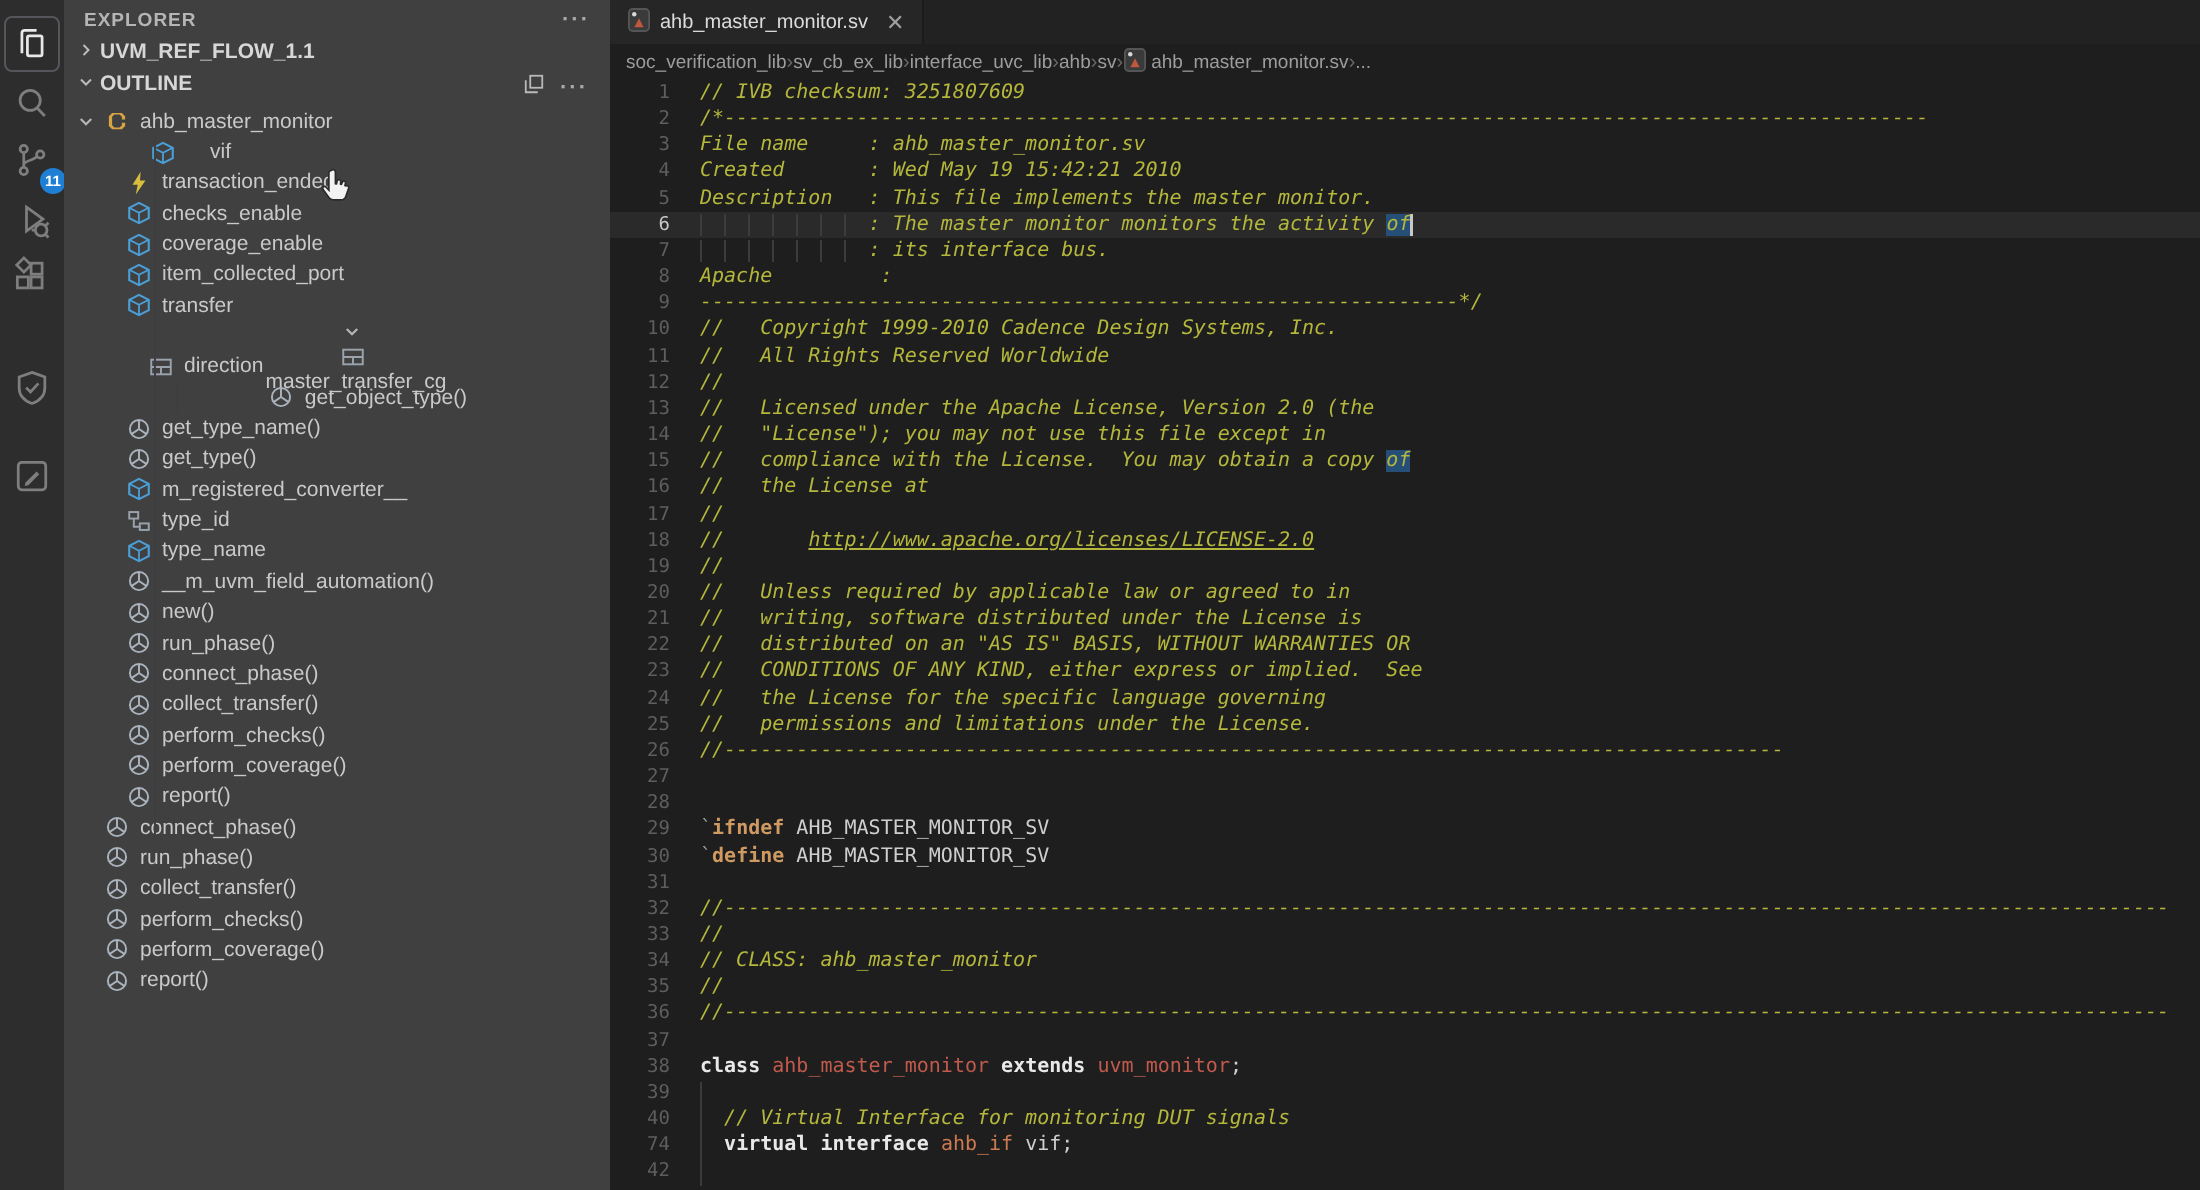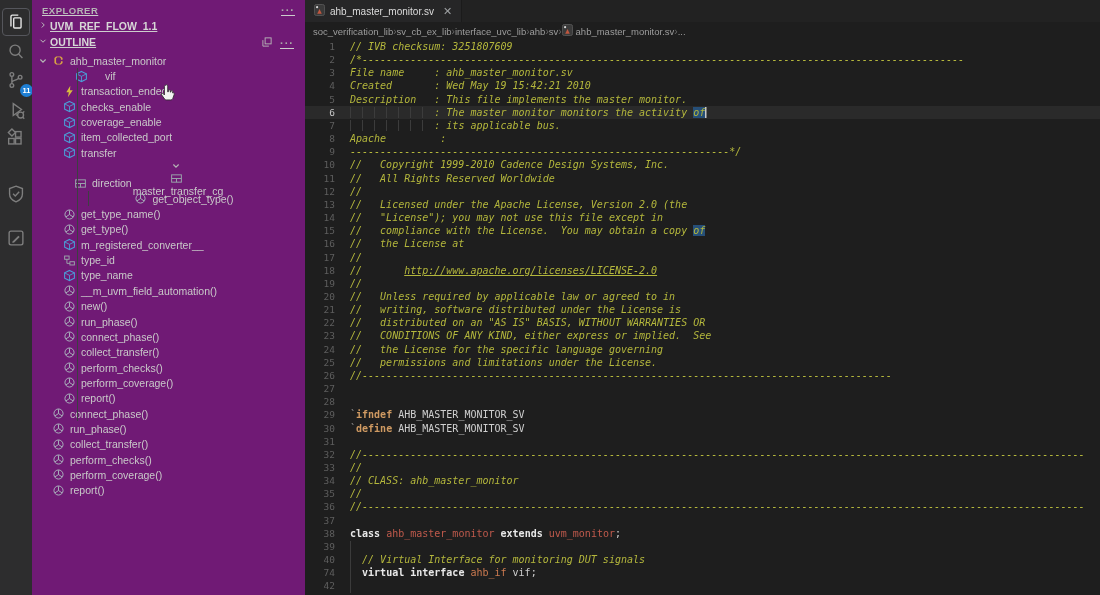--- a/index.html
+++ b/index.html
@@ -10,21 +10,21 @@
   
   .activitybar { position:relative; width:32px; flex:none; background:#2d2d2e; }
   .ab-item { position:absolute; left:2px; width:28px; height:28px; display:flex;
     align-items:center; justify-content:center; color:#7e7e7e; border-radius:4px; }
   .ab-item.active { color:#e8e8e8; border:1px solid #55565c; }
   .ab-badge { position:absolute; right:-3px; bottom:-3px; min-width:13px; height:13px;
     border-radius:7px; background:#1f7fd4; color:#fff; font-size:7.5px; font-weight:bold;
     display:flex; align-items:center; justify-content:center; padding:0 2px; }
 
   
-  .sidebar { position:relative; width:273px; flex:none; background:#701a75; color:#cccccc;text-decoration:underline; }
+  .sidebar { position:relative; width:273px; flex:none; background:#404040; color:#cccccc; }
   .sb-head { height:20px; display:flex; align-items:center; padding:0 10px;
     font-size:9.5px; font-weight:bold; letter-spacing:.5px; color:#b5b5b5; }
   .sb-head .spacer, .sb-sec .spacer { flex:1; }
   .more { color:#a9a9a9; font-size:11px; letter-spacing:1px; line-height:8px; cursor:pointer; }
   .sb-sec { display:flex; align-items:flex-start; font-size:10.5px; font-weight:bold;
     color:#d7d7d7; padding:0 4px; }
   .sec-uvm { height:16px; }
   .sec-outline { height:17px; }
   .tw { width:14px; flex:none; display:flex; align-items:center; justify-content:center; color:#bdbdbd; }
   .sec-icons { display:flex; align-items:center; gap:7px; padding-right:7px; }
@@ -572,21 +572,21 @@
     <div class="code" id="code">
       <div class="cur-line" style="top:65.85px;"></div>
       <div class="body-guide" style="top:500.5px; height:52.7px;"></div>
       <div id="code-lines">
           <div class="cl"><span class="ln">1</span><span class="ct"><span class="cmt">// IVB checksum: 3251807609</span></span></div>
           <div class="cl"><span class="ln">2</span><span class="ct"><span class="cmt">/*----------------------------------------------------------------------------------------------------</span></span></div>
           <div class="cl"><span class="ln">3</span><span class="ct"><span class="cmt">File name     : ahb_master_monitor.sv</span></span></div>
           <div class="cl"><span class="ln">4</span><span class="ct"><span class="cmt">Created       : Wed May 19 15:42:21 2010</span></span></div>
           <div class="cl"><span class="ln">5</span><span class="ct"><span class="cmt">Description   : This file implements the master monitor.</span></span></div>
           <div class="cl cur"><span class="ln">6</span><span class="ct"><span class="gd">              </span><span class="cmt">: The master monitor monitors the activity </span><span class="cmt hl cr">of</span></span></div>
-          <div class="cl"><span class="ln">7</span><span class="ct"><span class="gd">              </span><span class="cmt">: its applicable bus.</span></span></div>
+          <div class="cl"><span class="ln">7</span><span class="ct"><span class="gd">              </span><span class="cmt">: its interface bus.</span></span></div>
           <div class="cl"><span class="ln">8</span><span class="ct"><span class="cmt">Apache         :</span></span></div>
           <div class="cl"><span class="ln">9</span><span class="ct"><span class="cmt">---------------------------------------------------------------*/</span></span></div>
           <div class="cl"><span class="ln">10</span><span class="ct"><span class="cmt">//   Copyright 1999-2010 Cadence Design Systems, Inc.</span></span></div>
           <div class="cl"><span class="ln">11</span><span class="ct"><span class="cmt">//   All Rights Reserved Worldwide</span></span></div>
           <div class="cl"><span class="ln">12</span><span class="ct"><span class="cmt">//</span></span></div>
           <div class="cl"><span class="ln">13</span><span class="ct"><span class="cmt">//   Licensed under the Apache License, Version 2.0 (the</span></span></div>
           <div class="cl"><span class="ln">14</span><span class="ct"><span class="cmt">//   "License"); you may not use this file except in</span></span></div>
           <div class="cl"><span class="ln">15</span><span class="ct"><span class="cmt">//   compliance with the License.  You may obtain a copy </span><span class="cmt hl">of</span></span></div>
           <div class="cl"><span class="ln">16</span><span class="ct"><span class="cmt">//   the License at</span></span></div>
           <div class="cl"><span class="ln">17</span><span class="ct"><span class="cmt">//</span></span></div>

